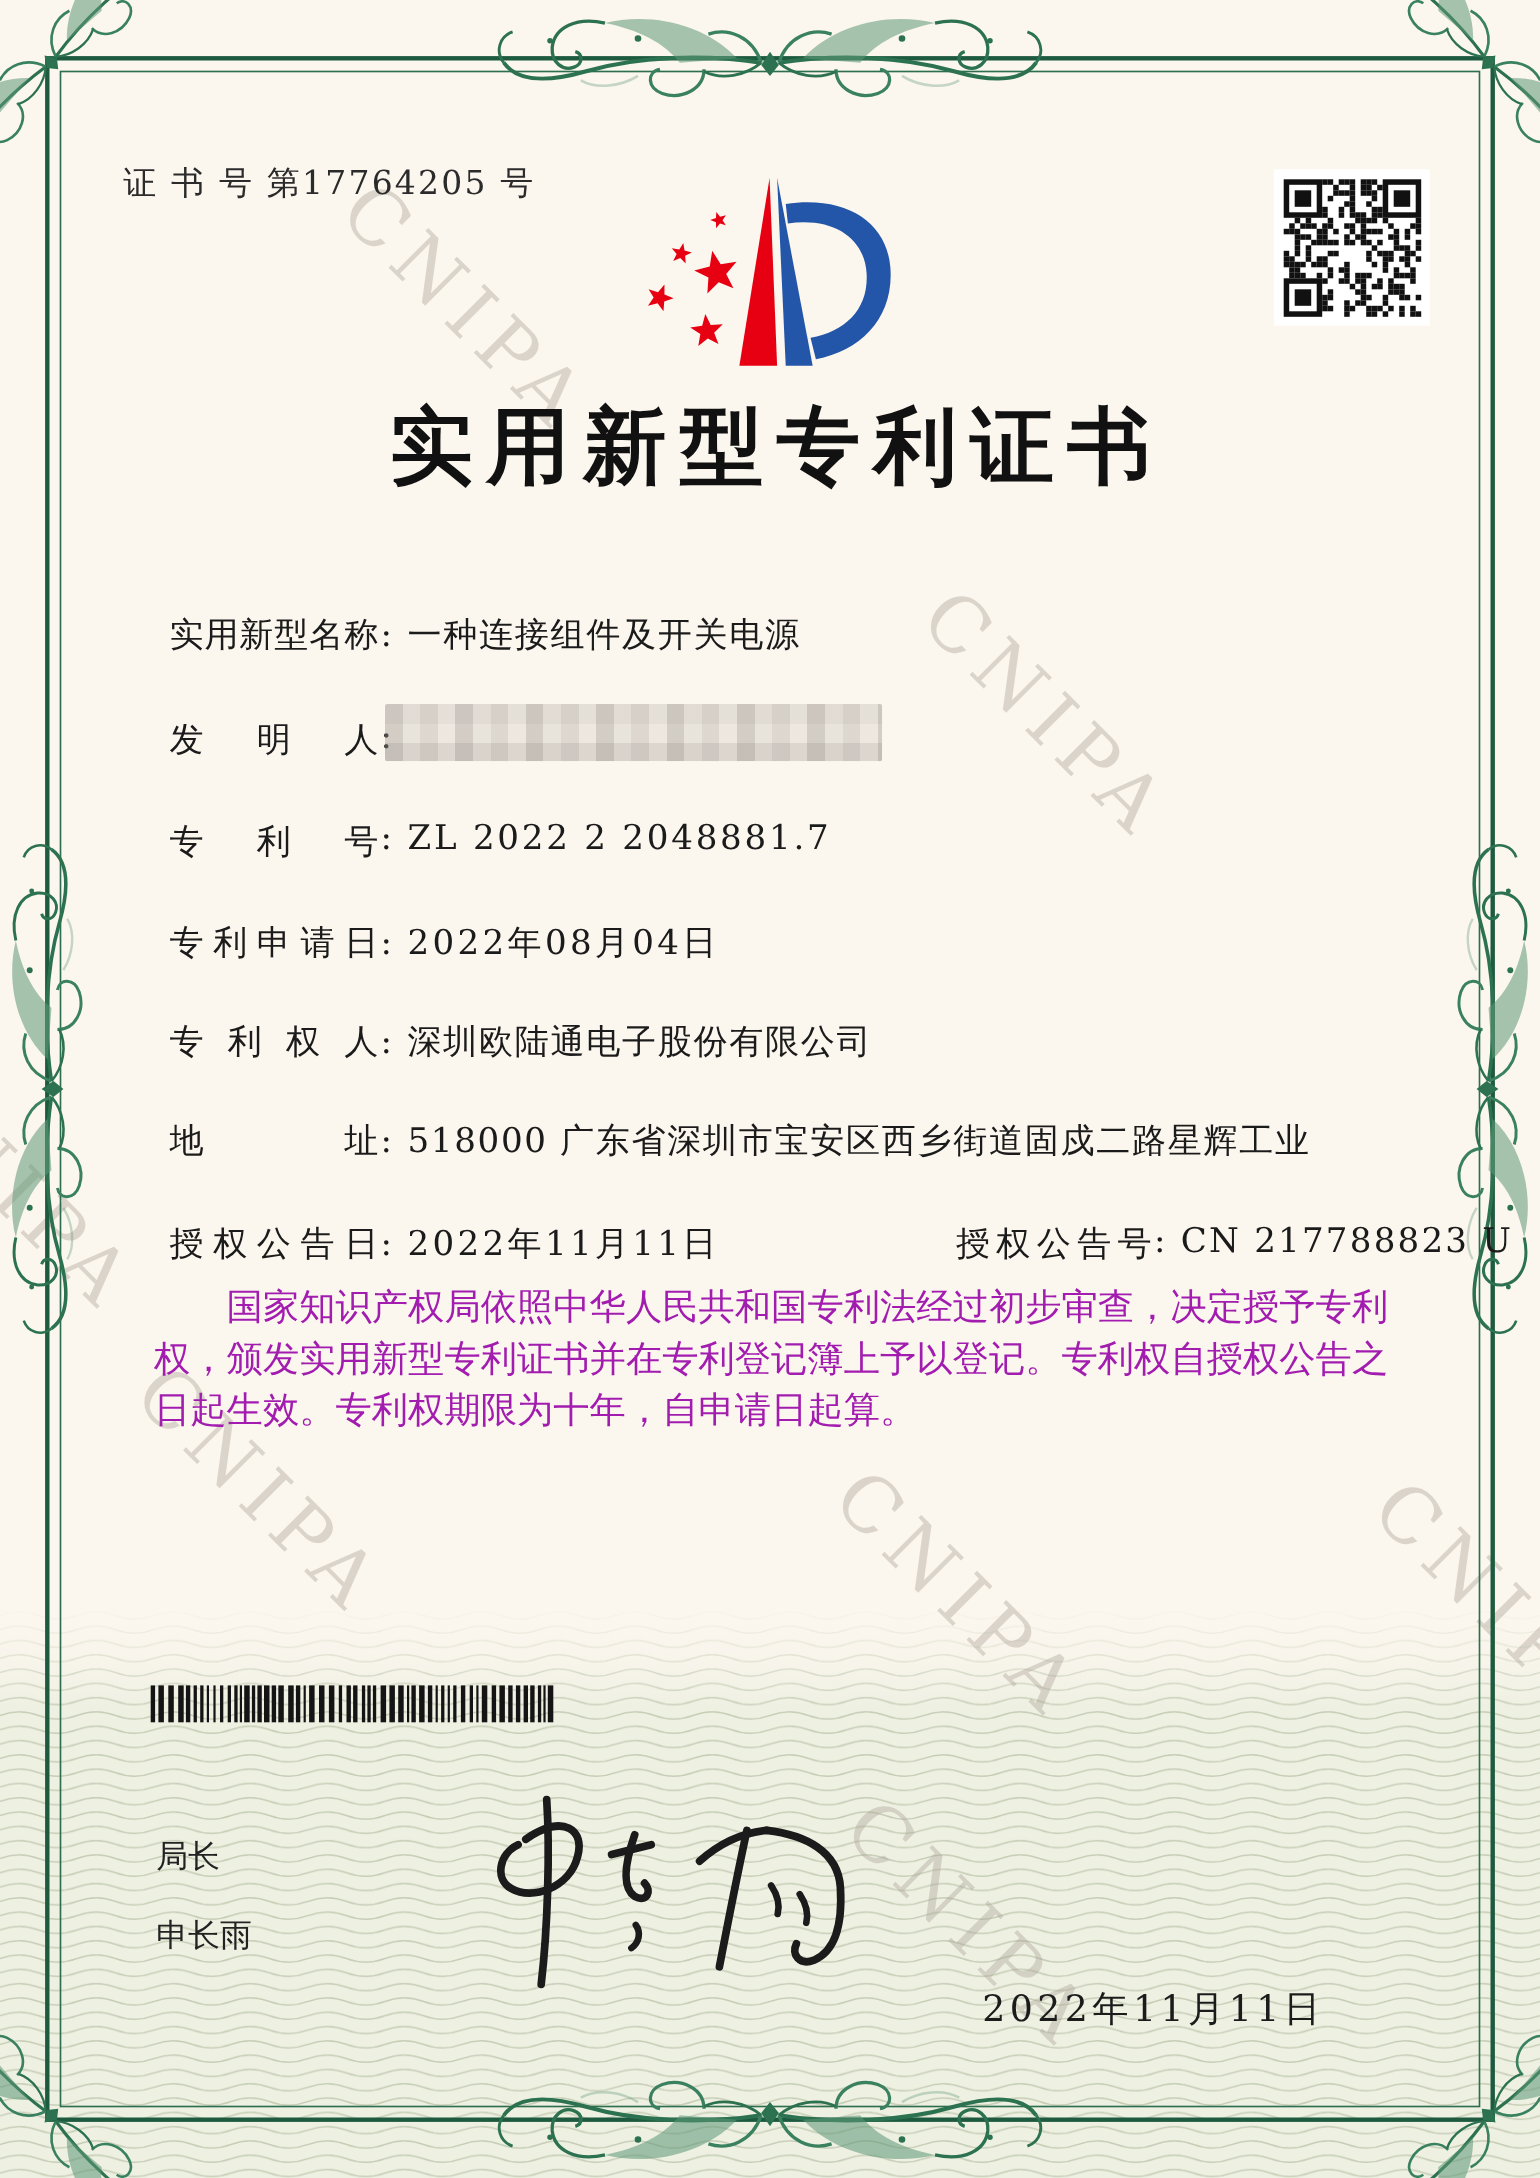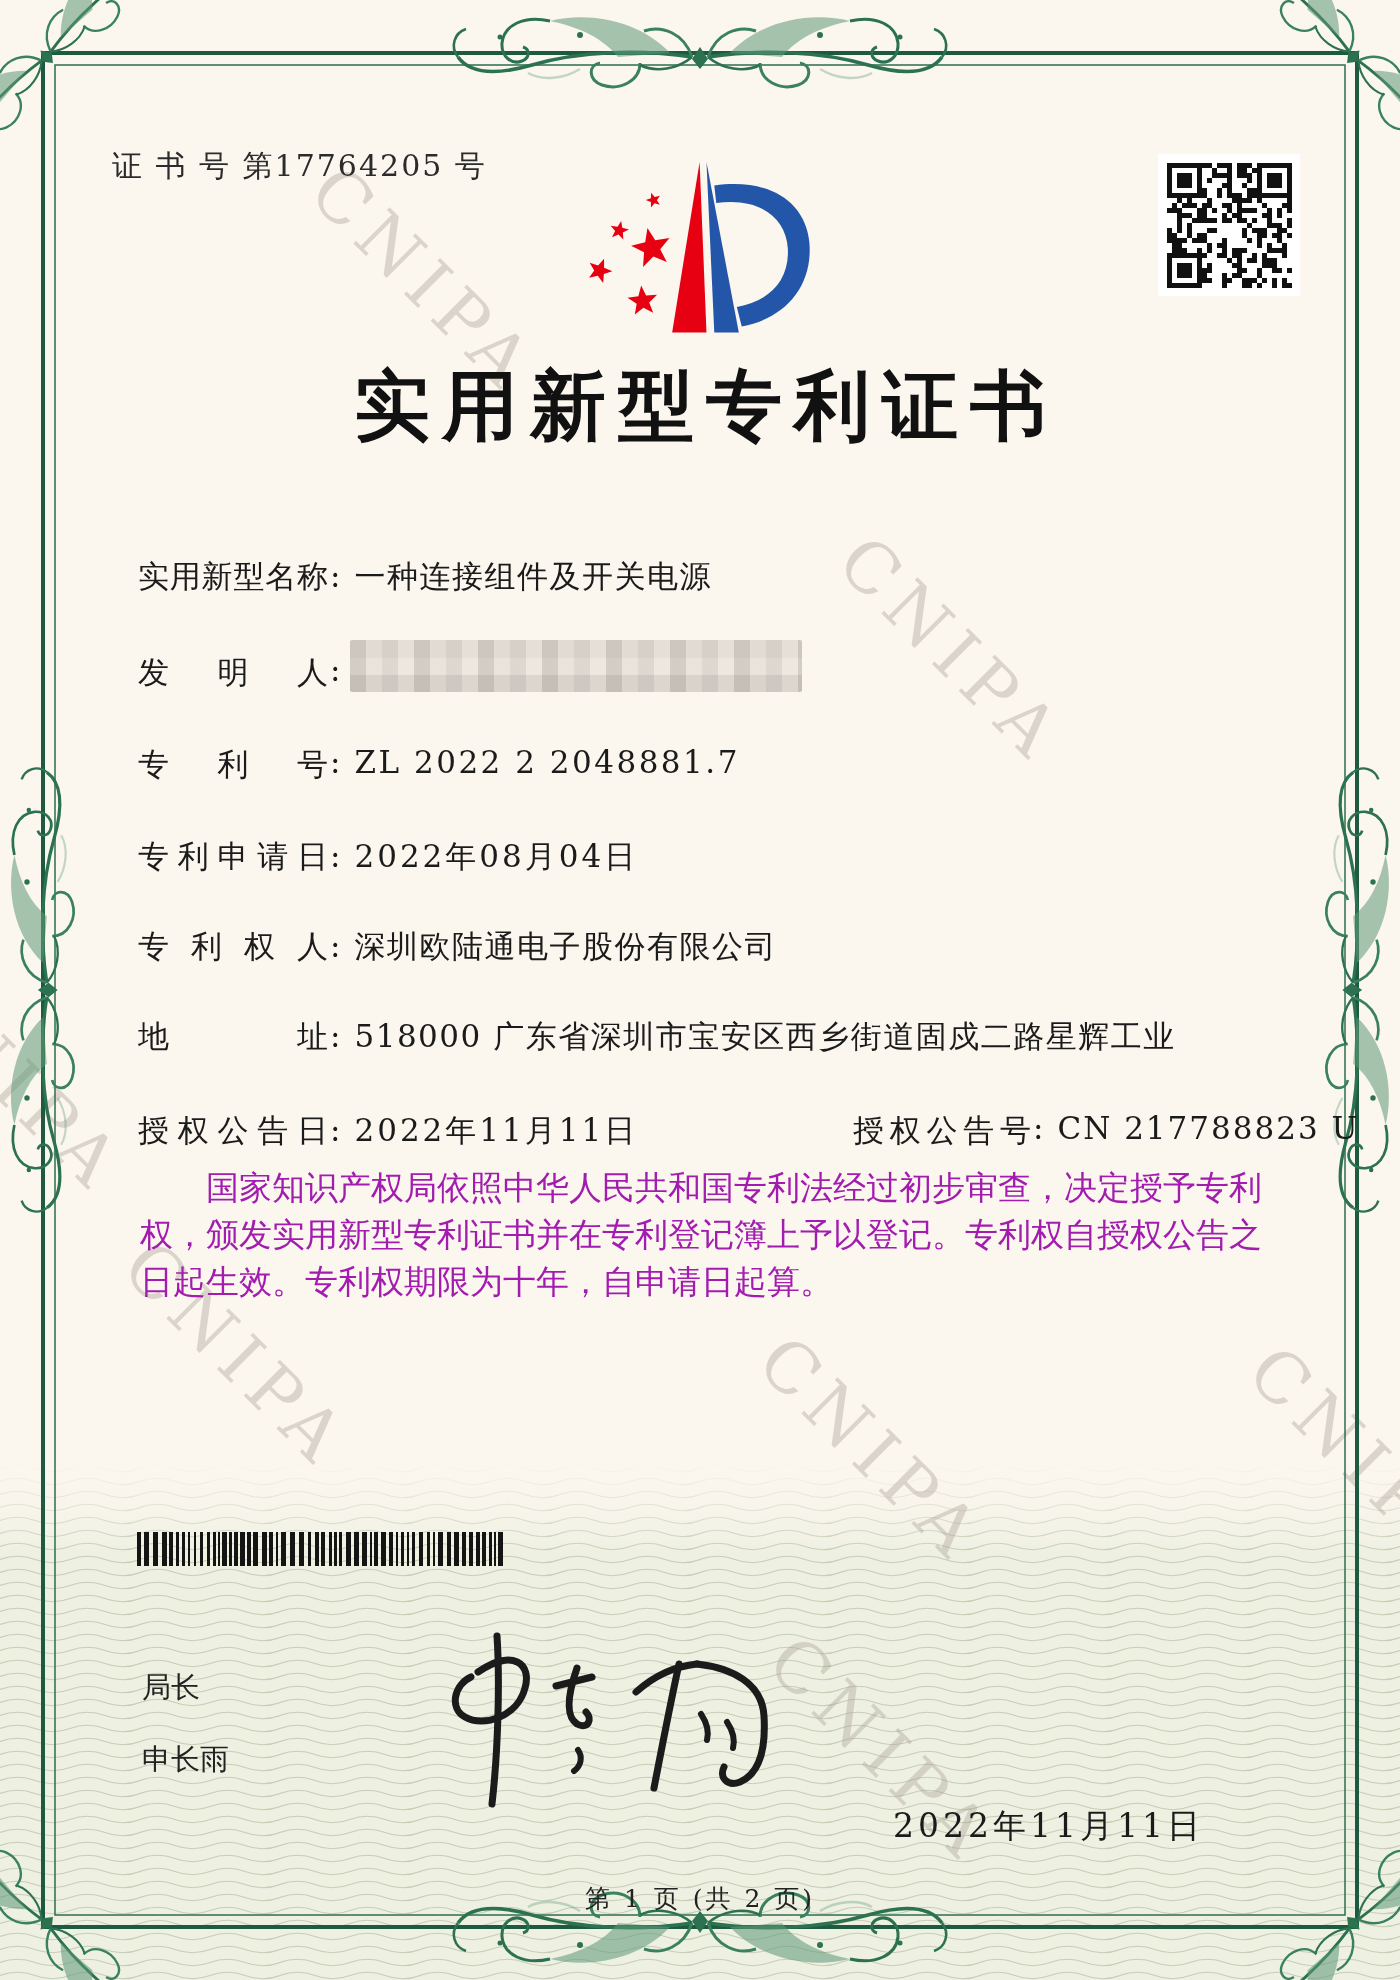--- a/index.html
+++ b/index.html
@@ -22,21 +22,21 @@
 
   
   .cert-no{position:absolute;left:112px;top:146px;font-size:30px;letter-spacing:2px;color:#2b2b2b;}
   .logo-svg{position:absolute;left:582px;top:158px;}
   .qr-box{position:absolute;left:1158px;top:154px;width:142px;height:142px;background:#fff;}
   .doc-title{position:absolute;left:0;top:356px;width:1400px;text-align:center;
     font-size:76px;font-weight:bold;letter-spacing:12px;text-indent:12px;color:#111;}
 
   
   .frow{position:absolute;left:138px;font-size:31px;white-space:nowrap;}
-  .flabel{display:inline-block;width:190px;text-align:justify;text-align-last:justify;vertical-align:top;}
+  .flabel{display:inline-block;width:190px;text-align:justify;text-align-last:justify;vertical-align:top;margin-left:16px;}
   .colon{display:inline-block;margin-left:2px;margin-right:14px;}
   .fvalue{letter-spacing:1.5px;}
   .addr2{position:absolute;left:352px;font-size:31px;letter-spacing:1.5px;white-space:nowrap;}
   .grant-no-group{position:absolute;left:715px;top:0;font-size:31px;white-space:nowrap;}
   .flabel.small{width:178px;}
   .redacted{position:absolute;left:350px;top:640px;width:452px;height:52px;border-radius:2px;
     background:
       repeating-linear-gradient(90deg, rgba(137,130,125,.30) 0 16px, rgba(193,187,181,.20) 16px 32px,
         rgba(160,152,146,.26) 32px 48px, rgba(206,200,193,.16) 48px 64px),
       repeating-linear-gradient(0deg, rgba(140,134,128,.26) 0 17px, rgba(201,195,189,.16) 17px 34px,
@@ -476,16 +476,15 @@
 
         <path d="M258,62 C277,45 299,36 319,34"></path>
         <path d="M301,34 C291,80 283,122 276,158"></path>
         <path d="M319,34 C354,38 384,53 386,86 C388,120 381,144 362,152 C349,157 341,147 346,137"></path>
         <path d="M323,84 C329,93 331,102 329,110" stroke-width="6"></path>
         <path d="M349,92 C355,101 357,110 355,118" stroke-width="6"></path>
       </g>
     </svg>
 
     <div class="issue-date">2022年11月11日</div>
-    <div class="page-footer">第 1 页 (共 2 页)</div>
 
   </div>
 </div>
 
 </body></html>

